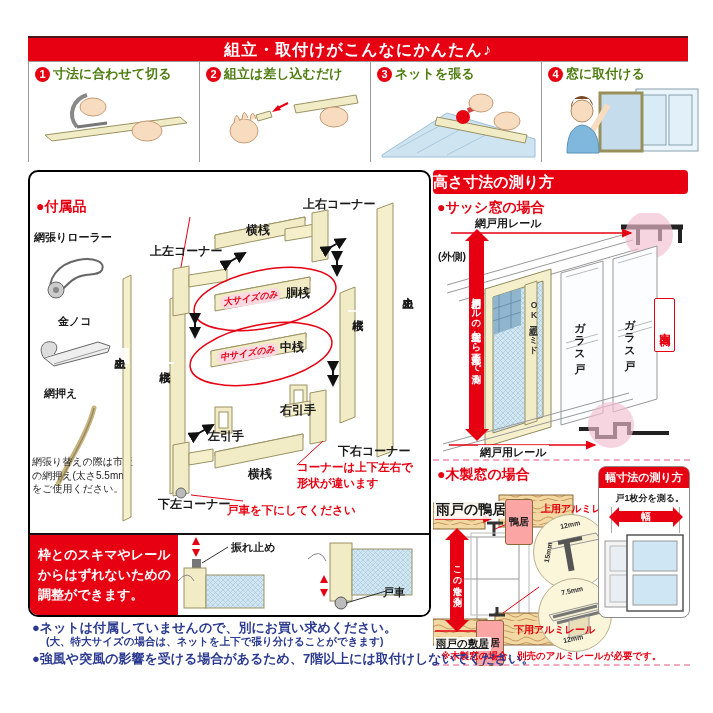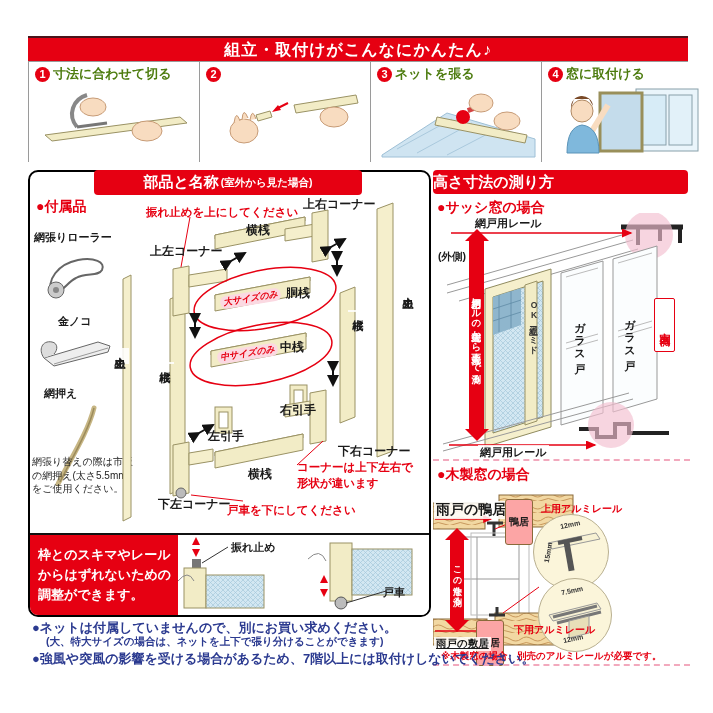--- a/index.html
+++ b/index.html
@@ -82,20 +82,21 @@
         <polygon points="10,52 145,34 152,40 17,58" fill="#f2ecc6" stroke="#9a9264"></polygon>
         <path d="M52,12 C38,16 32,32 42,44" stroke="#888" stroke-width="4" fill="none"></path>
         <path d="M42,44 L72,40" stroke="#777" stroke-width="3"></path>
         <ellipse cx="58" cy="24" rx="13" ry="9" fill="#f8dcc0" stroke="#c79b76"></ellipse>
         <ellipse cx="112" cy="48" rx="15" ry="10" fill="#f8dcc0" stroke="#c79b76"></ellipse>
       </svg>
     </div>
     <div class="step">
       <div class="stephead">
         <span class="badge">2</span>
+        <span class="steplabel">組立は差し込むだけ</span>
       </div>
       <svg width="160" height="76" viewBox="0 0 160 76">
         <ellipse cx="38" cy="48" rx="14" ry="12" fill="#f8dcc0" stroke="#c79b76"></ellipse>
         <path d="M28,40 q2,-14 6,-2 M36,37 q1,-14 6,-2 M44,37 q2,-13 6,-1" fill="#f8dcc0" stroke="#c79b76"></path>
         <polygon points="50,32 64,28 66,34 52,38" fill="#f2ecc6" stroke="#9a9264"></polygon>
         <path d="M70,26 L82,20" stroke="#e60012" stroke-width="2"></path>
         <polygon points="66,29 72,22 75,27" fill="#e60012"></polygon>
         <polygon points="88,22 150,12 152,20 90,30" fill="#f2ecc6" stroke="#9a9264"></polygon>
         <ellipse cx="128" cy="34" rx="14" ry="10" fill="#f8dcc0" stroke="#c79b76"></ellipse>
       </svg>
@@ -127,24 +128,20 @@
         <rect x="52" y="10" width="42" height="58" fill="#c4dceb" stroke="#998f5a" stroke-width="3"></rect>
         <path d="M44,48 L60,22" stroke="#f8dcc0" stroke-width="6"></path>
         <circle cx="34" cy="28" r="11" fill="#f8dcc0" stroke="#b08a64"></circle>
         <path d="M23,25 a11,11 0 0 1 22,-2 l-4,-7 h-15 z" fill="#7a4a28"></path>
         <path d="M19,70 q0,-26 15,-28 q17,2 17,28 z" fill="#7fb8dc" stroke="#5a93b8"></path>
       </svg>
     </div>
   </div>
 
   <div class="abs lpanel">
-    <div class="lpanel-head">
-      <span class="t1">部品と名称</span>
-      <span class="t2">(室外から見た場合)</span>
-    </div>
     <div class="strip">
       <div class="strip-red">枠とのスキマやレールからはずれないための調整ができます。</div>
       <div class="adjbox-rest">
         <svg width="247" height="78" viewBox="0 0 247 78">
           <defs>
             <pattern id="netS" width="5" height="5" patternUnits="userSpaceOnUse">
               <rect width="5" height="5" fill="#d3e7f2"></rect>
                 <path d="M0,0L5,5M5,0L0,5" stroke="#a6c8db" stroke-width=".7"></path>
             </pattern>
           </defs>
@@ -239,21 +236,20 @@
     <path d="M216,52 L230,44" stroke="#111" stroke-width="2" marker-start="url(#ah)" marker-end="url(#ah)"></path>
     <path d="M222,66 L222,80" stroke="#111" stroke-width="2" marker-start="url(#ah)" marker-end="url(#ah)"></path>
     <path d="M84,238 L98,230" stroke="#111" stroke-width="2" marker-start="url(#ah)" marker-end="url(#ah)"></path>
     <path d="M218,176 L218,190" stroke="#111" stroke-width="2" marker-start="url(#ah)" marker-end="url(#ah)"></path>
 
     <path d="M75,22 L66,72" stroke="#e60012" stroke-width="1"></path>
     <path d="M128,306 L76,300" stroke="#e60012" stroke-width="1"></path>
     <path d="M182,270 L208,246" stroke="#e60012" stroke-width="1"></path>
   </svg>
 
-  <div class="abs rnote" style="left:146px;top:205px;">振れ止めを上にしてください</div>
   <div class="abs lbl" style="left:303px;top:196px;">上右コーナー</div>
   <div class="abs lbl" style="left:246px;top:222px;">横桟</div>
   <div class="abs lbl" style="left:150px;top:243px;">上左コーナー</div>
   <div class="abs sizetag" style="left:220px;top:292px;">大サイズのみ</div>
   <div class="abs lbl" style="left:286px;top:285px;">胴桟</div>
   <div class="abs sizetag" style="left:217px;top:347px;">中サイズのみ</div>
   <div class="abs lbl" style="left:280px;top:339px;">中桟</div>
   <div class="abs lbl-s vt whitebg" style="left:110px;top:348px;">虫止め</div>
   <div class="abs lbl-s vt whitebg" style="left:155px;top:362px;">縦桟</div>
   <div class="abs lbl-s vt whitebg" style="left:348px;top:310px;">縦桟</div>
@@ -368,18 +364,37 @@
   <div class="abs rnote" style="left:541px;top:502px;font-size:10px;">上用アルミレール</div>
   <div class="varrow" style="left:450px;top:540px;width:14px;height:80px;">
     <span class="t" style="font-size:9px;">この寸法を測る</span>
   </div>
   <div class="abs rnote" style="left:514px;top:623px;font-size:10px;">下用アルミレール</div>
   <span class="abs tag" style="left:476px;top:620px;">敷居</span>
   <div class="abs lbl-s whitebg" style="left:434px;top:637px;font-size:10.5px;text-decoration:underline;">雨戸の敷居</div>
   <div class="abs" style="left:441px;top:650px;font-size:9.5px;font-weight:bold;color:#e60012;white-space:nowrap;">※木製窓の場合、別売のアルミレールが必要です。</div>
   <div class="abs dash" style="left:433px;top:664px;width:257px;"></div>
 
+  <div class="abs wpanel">
+    <div class="wpanel-head">
+      <span>幅寸法の測り方</span>
+    </div>
+    <div style="text-align:right;font-size:9px;font-weight:bold;padding:4px 5px 0 0;">戸1枚分を測る。</div>
+    <div style="position:absolute;left:12px;top:40px;width:1px;height:26px;background:#aaa;"></div>
+    <div style="position:absolute;left:80px;top:40px;width:1px;height:26px;background:#aaa;"></div>
+    <div class="harrow" style="left:20px;top:44px;width:54px;">
+      <span class="t">幅</span>
+    </div>
+    <svg style="position:absolute;left:2px;top:66px;" width="86" height="80" viewBox="0 0 86 80">
+      <rect x="4" y="8" width="46" height="66" fill="#f4f4f4" stroke="#999"></rect>
+      <rect x="9" y="13" width="36" height="25" fill="#e8eef2" stroke="#bbb"></rect>
+      <rect x="9" y="42" width="36" height="27" fill="#e8eef2" stroke="#bbb"></rect>
+      <rect x="26" y="2" width="56" height="76" fill="#fff" stroke="#555" stroke-width="1.5"></rect>
+      <rect x="32" y="8" width="44" height="30" fill="#cfe6f4" stroke="#999"></rect>
+      <rect x="32" y="42" width="44" height="30" fill="#cfe6f4" stroke="#999"></rect>
+    </svg>
+  </div>
 
   <div class="abs foot1" style="left:32px;top:619px;">●ネットは付属していませんので、別にお買い求めください。</div>
   <div class="abs foot2" style="left:46px;top:635px;">(大、特大サイズの場合は、ネットを上下で張り分けることができます)</div>
   <div class="abs foot1" style="left:32px;top:650px;">●強風や突風の影響を受ける場合があるため、7階以上には取付けしないでください。</div>
 
 </div>
 
 </body></html>

